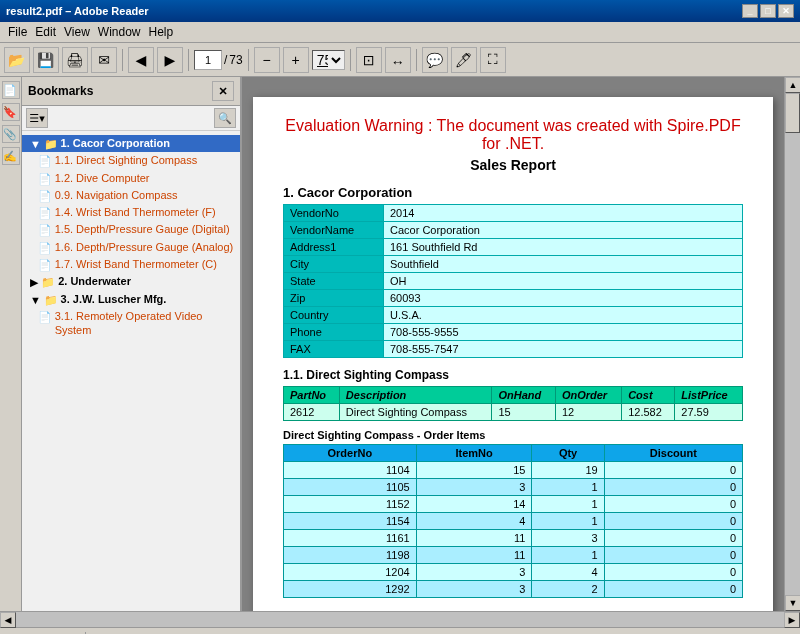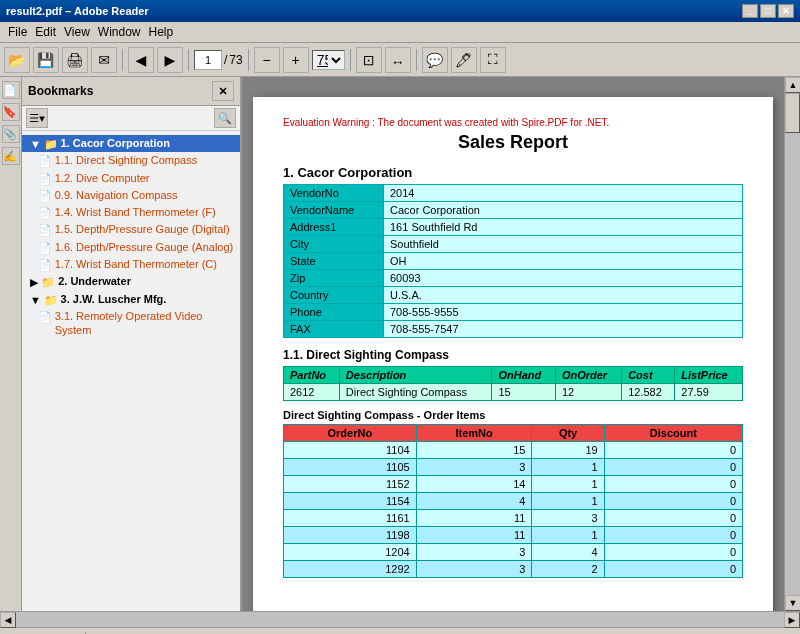--- a/index.html
+++ b/index.html
@@ -168,26 +168,27 @@
       margin: 20px auto;
       width: 520px;
       min-height: 680px;
       padding: 20px 30px;
       box-shadow: 2px 2px 8px rgba(0,0,0,0.4);
       position: relative;
     }
 
     .eval-warning {
       color: #cc0000;
-      font-size: 10px;
+      font-size: 16px;
+      text-align: center;
       margin-bottom: 4px;
     }
     .report-title {
       text-align: center;
-      font-size: 18px;
+      font-size: 14px;
       font-weight: bold;
       margin-bottom: 12px;
     }
     .section-title {
       font-size: 13px;
       font-weight: bold;
       margin: 10px 0 4px 0;
     }
     .sub-section-title {
       font-size: 12px;
@@ -241,21 +242,21 @@
       font-size: 11px;
       font-weight: bold;
       margin: 6px 0 3px 0;
     }
     .orders-table {
       width: 100%;
       border-collapse: collapse;
       font-size: 11px;
     }
     .orders-table th {
-      background: #ef4444;
+      background: #0ea5e9;
       border: 1px solid #009999;
       padding: 2px 6px;
       text-align: center;
       font-weight: bold;
     }
     .orders-table td {
       background: #ccffff;
       border: 1px solid #009999;
       padding: 2px 6px;
       text-align: right;

